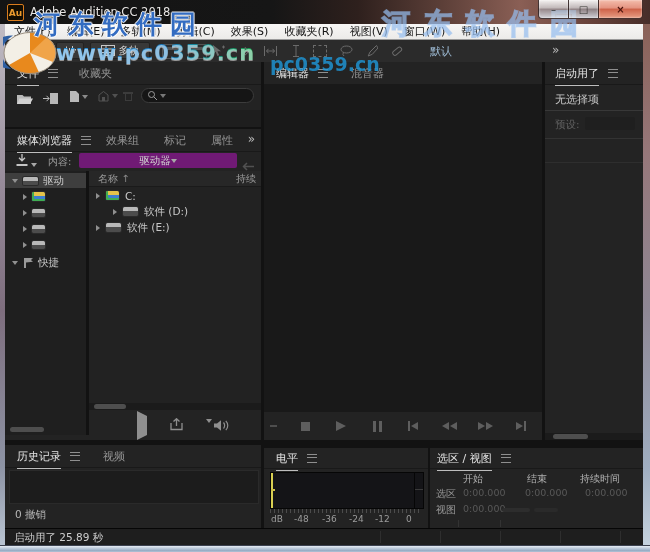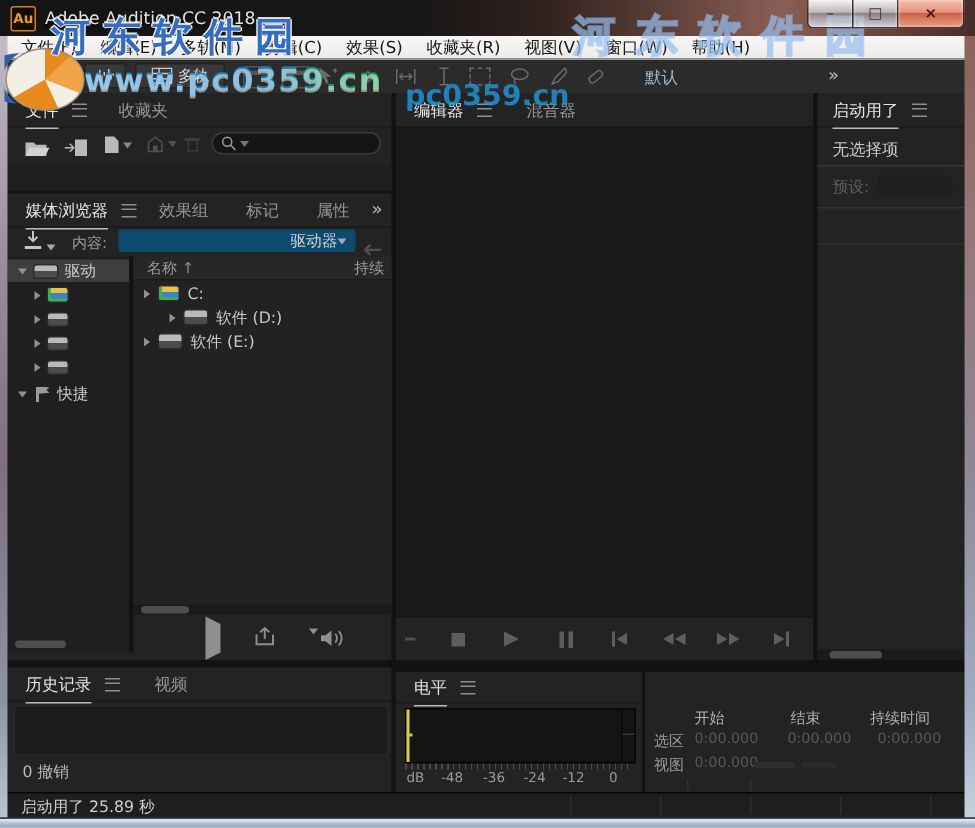--- a/index.html
+++ b/index.html
@@ -229,21 +229,21 @@
 
     <div class="abs" style="left:0;top:22px;width:256px;height:20px;">
       <span class="abs" style="left:10px;top:3px;display:flex;align-items:flex-end;gap:2px;">
         <svg width="14" height="13">
             <path d="M7 0v6M4 3.8L7 6.8l3-3" stroke="#c4c4c4" fill="none" stroke-width="1.3"></path>
             <path d="M1.5 11h11" stroke="#c4c4c4" stroke-width="2"></path>
           </svg>
         <span class="caret-d"></span>
         </span>
       <span class="abs small" style="left:43px;top:4px;">内容:</span>
-      <div class="abs" style="left:74px;top:2px;width:158px;height:15px;display:flex;align-items:center;justify-content:flex-end;padding:0 6px;box-sizing:border-box;background:#0c4a6e;border-radius:2px;">
+      <div class="abs" style="left:74px;top:2px;width:158px;height:15px;display:flex;align-items:center;justify-content:center;padding:0 6px;box-sizing:border-box;background:#701a75;border-radius:2px;">
         <span style="font-size:10.5px;color:#d2d2d2;">驱动器</span>
         <span class="caret-d"></span>
       </div>
       <span class="abs dim" style="right:7px;top:5px;">
         <svg width="12" height="9">
             <path d="M12 4.5H2M5 1L1.5 4.5 5 8" stroke="#8a8a8a" fill="none" stroke-width="1.5"></path>
           </svg></span>
     </div>
 
     <div class="abs" style="left:0;top:42px;width:81px;height:264px;background:#1f1f1f;overflow:hidden;">
@@ -401,20 +401,24 @@
       <span class="abs" style="left:7px;">dB</span>
       <span class="abs" style="left:30px;">-48</span>
       <span class="abs" style="left:58px;">-36</span>
       <span class="abs" style="left:85px;">-24</span>
       <span class="abs" style="left:111px;">-12</span>
       <span class="abs" style="left:142px;">0</span>
     </div>
   </div>
 
   <div class="abs panel" style="left:430px;top:448px;width:213px;height:80px;">
+    <div class="tabbar" style="height:20px;padding-left:7px;">
+      <span class="tab active">选区 / 视图</span>
+      <span class="pmenu"></span>
+    </div>
     <div class="abs small" style="left:0;top:24px;width:213px;height:12px;color:#b0b0b0;">
       <span class="abs" style="left:33px;">开始</span>
       <span class="abs" style="left:97px;">结束</span>
       <span class="abs" style="left:150px;">持续时间</span>
     </div>
     <div class="abs" style="left:0;top:39px;width:213px;height:13px;">
       <span class="abs small" style="left:6px;">选区</span>
       <span class="abs val" style="left:33px;">0:00.000</span>
       <span class="abs val" style="left:95px;">0:00.000</span>
       <span class="abs val" style="left:155px;">0:00.000</span>

